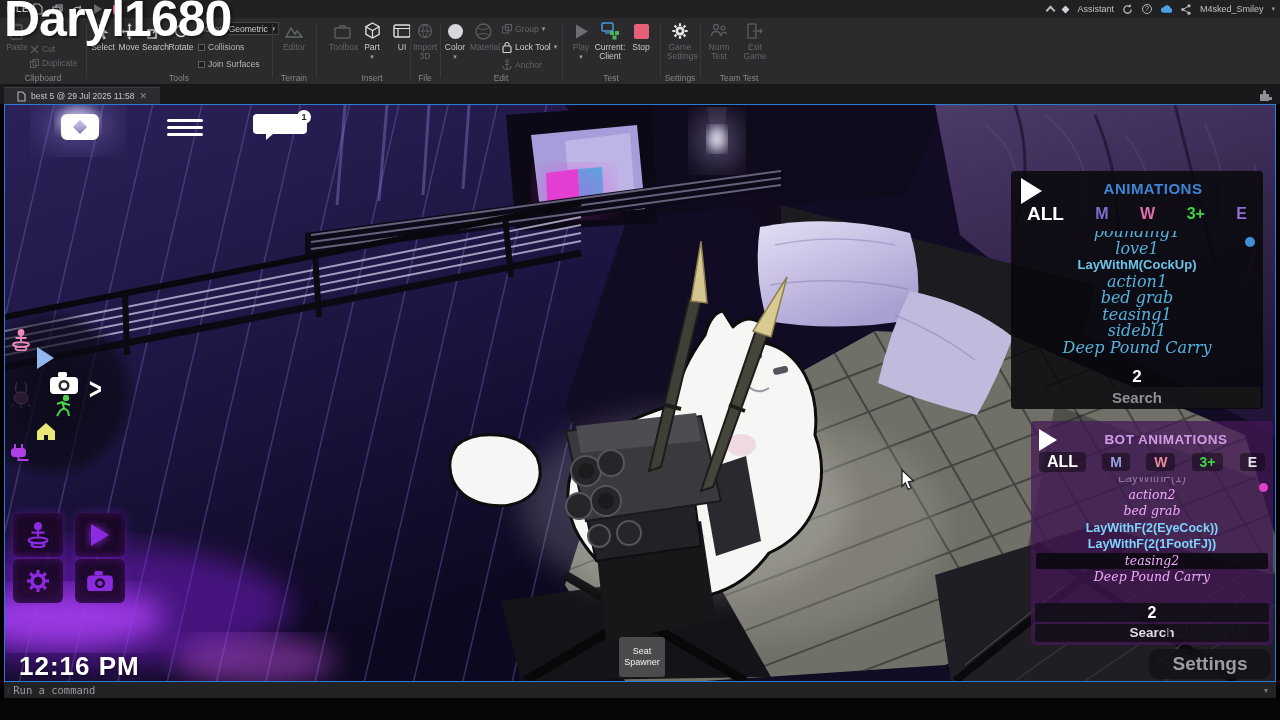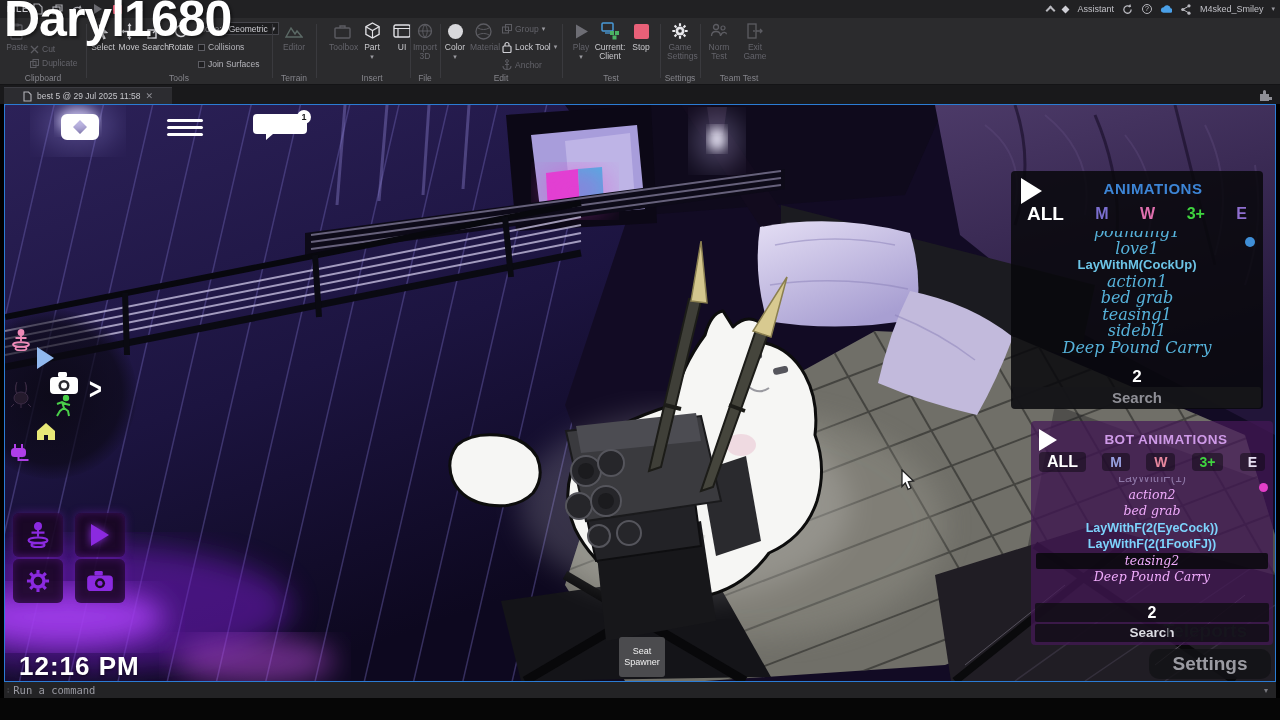--- a/index.html
+++ b/index.html
@@ -33,21 +33,21 @@
   .rbtn.dis, .rrow.dis, .dis { color:#63636a; }
   .rrow { position:absolute; font-size:8.5px; display:flex; gap:3px; align-items:center; white-space:nowrap; }
   .cb { width:7px; height:7px; border:1px solid #5c5c62; background:#1e1e20; display:inline-block; }
   .modebox { background:#1d1d1f; border:1px solid #45454b; color:#cfcfd4; font-size:8.5px;
              padding:0 3px; height:13px; line-height:12px; display:inline-flex; gap:4px; align-items:center; }
   .caret-s { font-size:7px; color:#9a9aa0; }
 
   
   #doctab-bar { position:absolute; left:0; top:85px; width:1280px; height:19px; background:#19191b; z-index:55; }
   #doctab { position:absolute; left:4px; top:2px; height:17px; background:#2c2c30; border-top:1px solid #3c3c42;
-            display:flex; align-items:center; gap:5px; padding:0 19px; }
+            display:flex; align-items:center; gap:5px; padding:0 13px; }
   #doctab-title { font-size:8.5px; color:#c6c6cb; white-space:nowrap; }
   #doctab-close { font-size:9px; color:#8d8d94; }
   #plugin-ico { position:absolute; right:8px; top:3px; }
 
   
   #viewport { position:absolute; left:4px; top:104px; width:1272px; height:578px;
               border:1px solid #2b7cd4; z-index:10; overflow:hidden; background:#120b24; }
   #scene { position:absolute; left:0; top:0; width:1270px; height:576px; }
 
   

